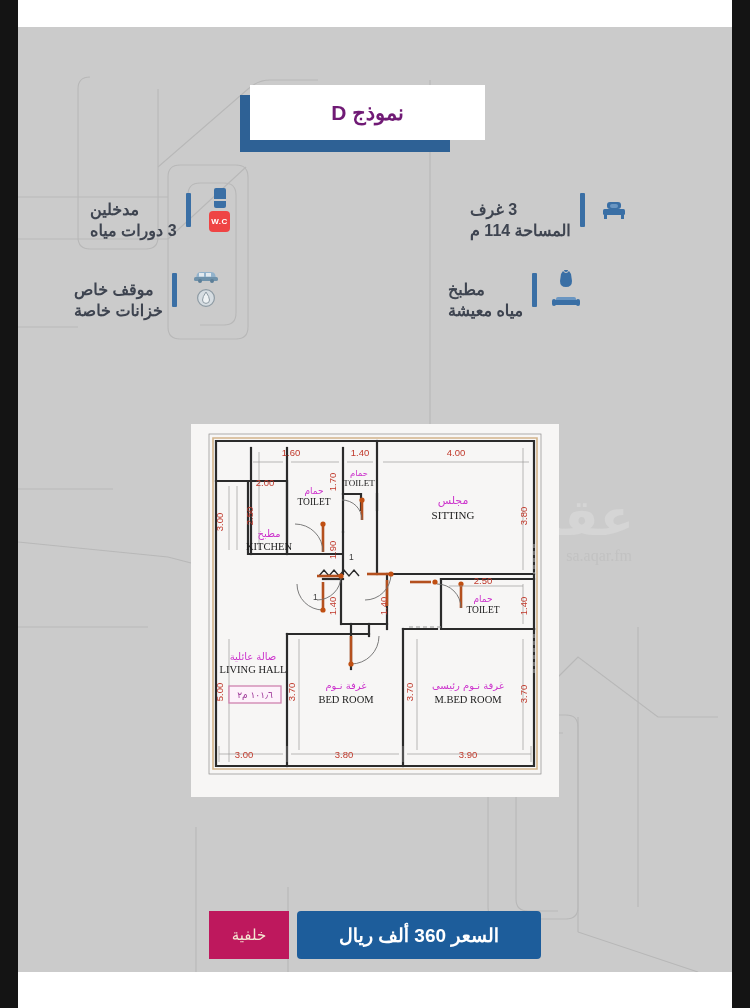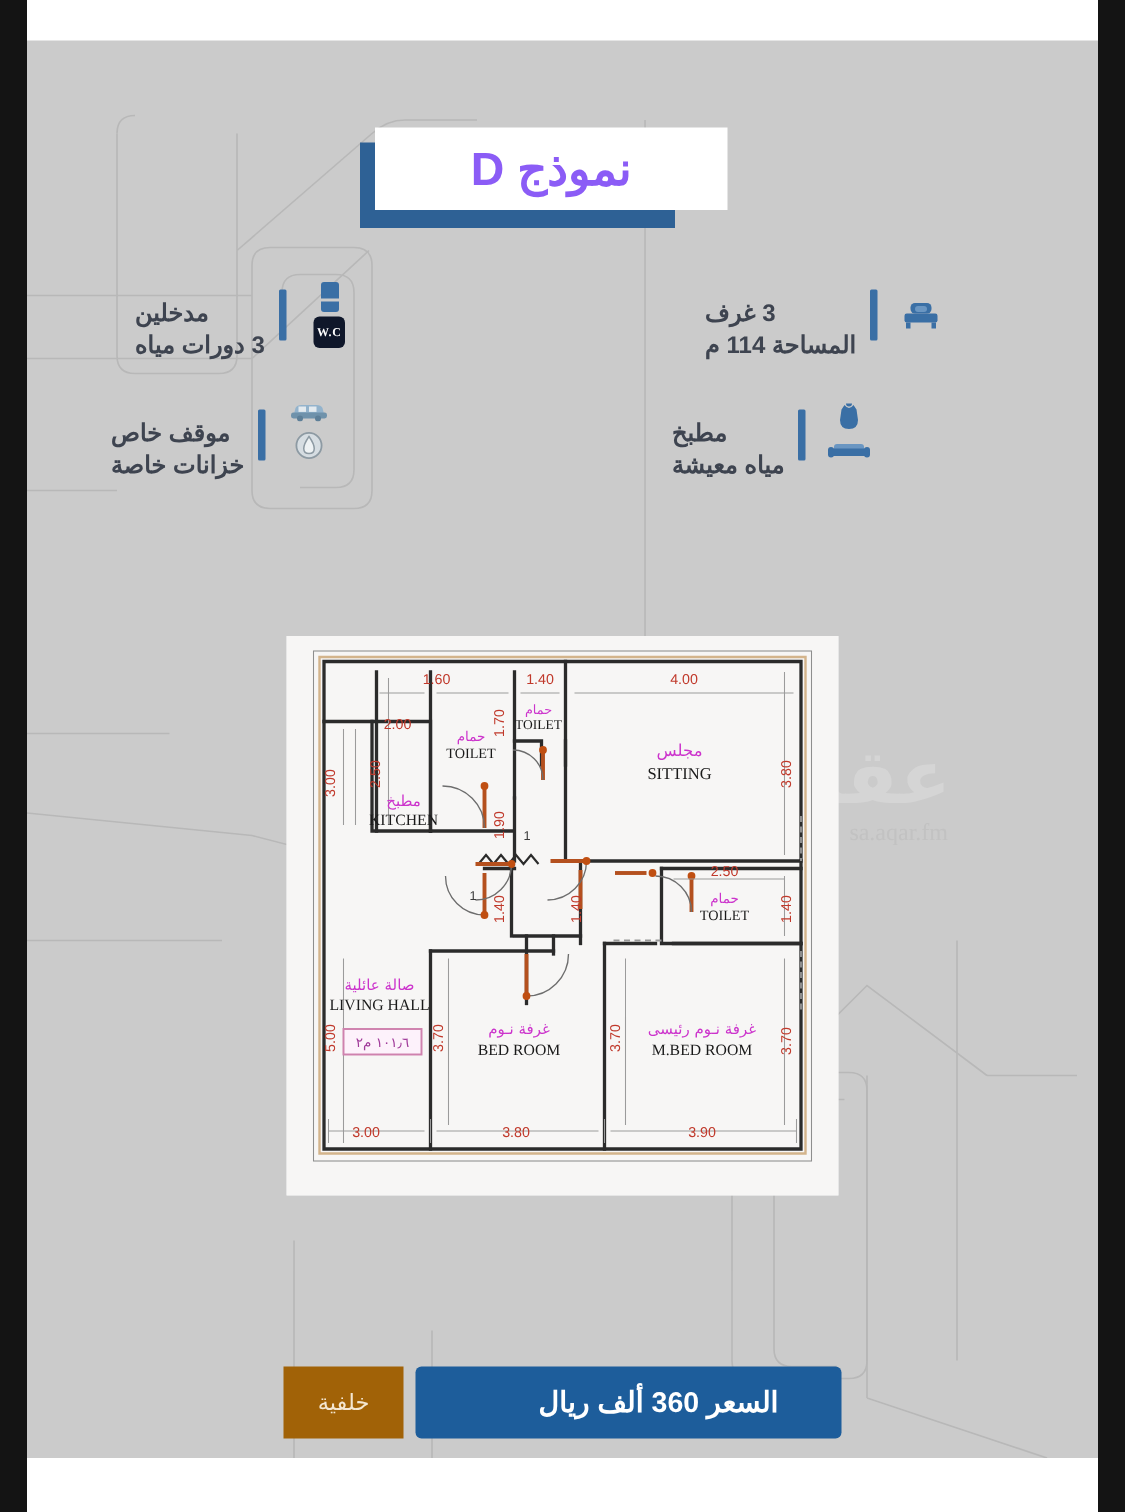--- a/index.html
+++ b/index.html
@@ -21,21 +21,21 @@
   
   .title-accent{
     position:absolute;left:222px;top:68px;width:210px;height:57px;
     background:#2e6195;
   }
   .title-card{
     position:absolute;left:232px;top:58px;width:235px;height:55px;
     background:#ffffff;display:flex;align-items:center;justify-content:center;
   }
   .title-text{
-    font-size:31px;font-weight:bold;color:#8b5cf6;
+    font-size:21px;font-weight:bold;color:#701a75;
     letter-spacing:0px;direction:rtl;
   }
 
   
   .feat{position:absolute;display:flex;align-items:center;direction:rtl;}
   .feat .icons{
     width:40px;display:flex;flex-direction:column;align-items:center;
     justify-content:center;gap:1px;
   }
   .feat .bar{
@@ -47,23 +47,23 @@
   }
   .feat .l1{font-size:16px;font-weight:bold;}
   .feat .l2{font-size:16px;font-weight:bold;}
 
   #feat-rooms{left:452px;top:152px;}
   #feat-kitchen{left:430px;top:232px;}
   #feat-entries{left:72px;top:152px;}
   #feat-parking{left:56px;top:232px;}
 
   .wcbox{
-    width:21px;height:21px;background:#0f172a;border-radius:4px;
+    width:21px;height:21px;background:#ef4444;border-radius:4px;
     color:#fff;font-size:8px;display:flex;align-items:center;
-    justify-content:center;font-weight:bold;letter-spacing:.5px;font-family:Liberation Serif, serif;
+    justify-content:center;font-weight:bold;letter-spacing:.5px;
   }
   .doorglyph{
     width:12px;height:20px;background:#3a6fa5;border-radius:2px;
     position:relative;margin-bottom:2px;
   }
   .doorglyph::after{
     content:"";position:absolute;left:0;top:11px;width:12px;height:1.5px;
     background:#cbcbcb;
   }
 
@@ -89,24 +89,24 @@
   }
 
   
   .btn-row{
     position:absolute;left:0;top:884px;width:714px;height:58px;
     display:flex;justify-content:center;align-items:flex-start;gap:8px;
   }
   .btn-price{
     width:244px;height:48px;background:#1d5d9b;color:#ffffff;
     display:flex;align-items:center;justify-content:center;
-    font-size:19px;font-weight:bold;border-radius:4px;direction:rtl;padding-left:40px;
+    font-size:19px;font-weight:bold;border-radius:4px;direction:rtl;
   }
   .btn-bg{
-    width:80px;height:48px;background:#a16207;color:#f4e7d2;
+    width:80px;height:48px;background:#be185d;color:#f4e7d2;
     display:flex;align-items:center;justify-content:center;
     font-size:15px;direction:rtl;
   }
 </style>
 </head>
 <body>
 
 <div class="frame">
   <div class="canvas">
 

